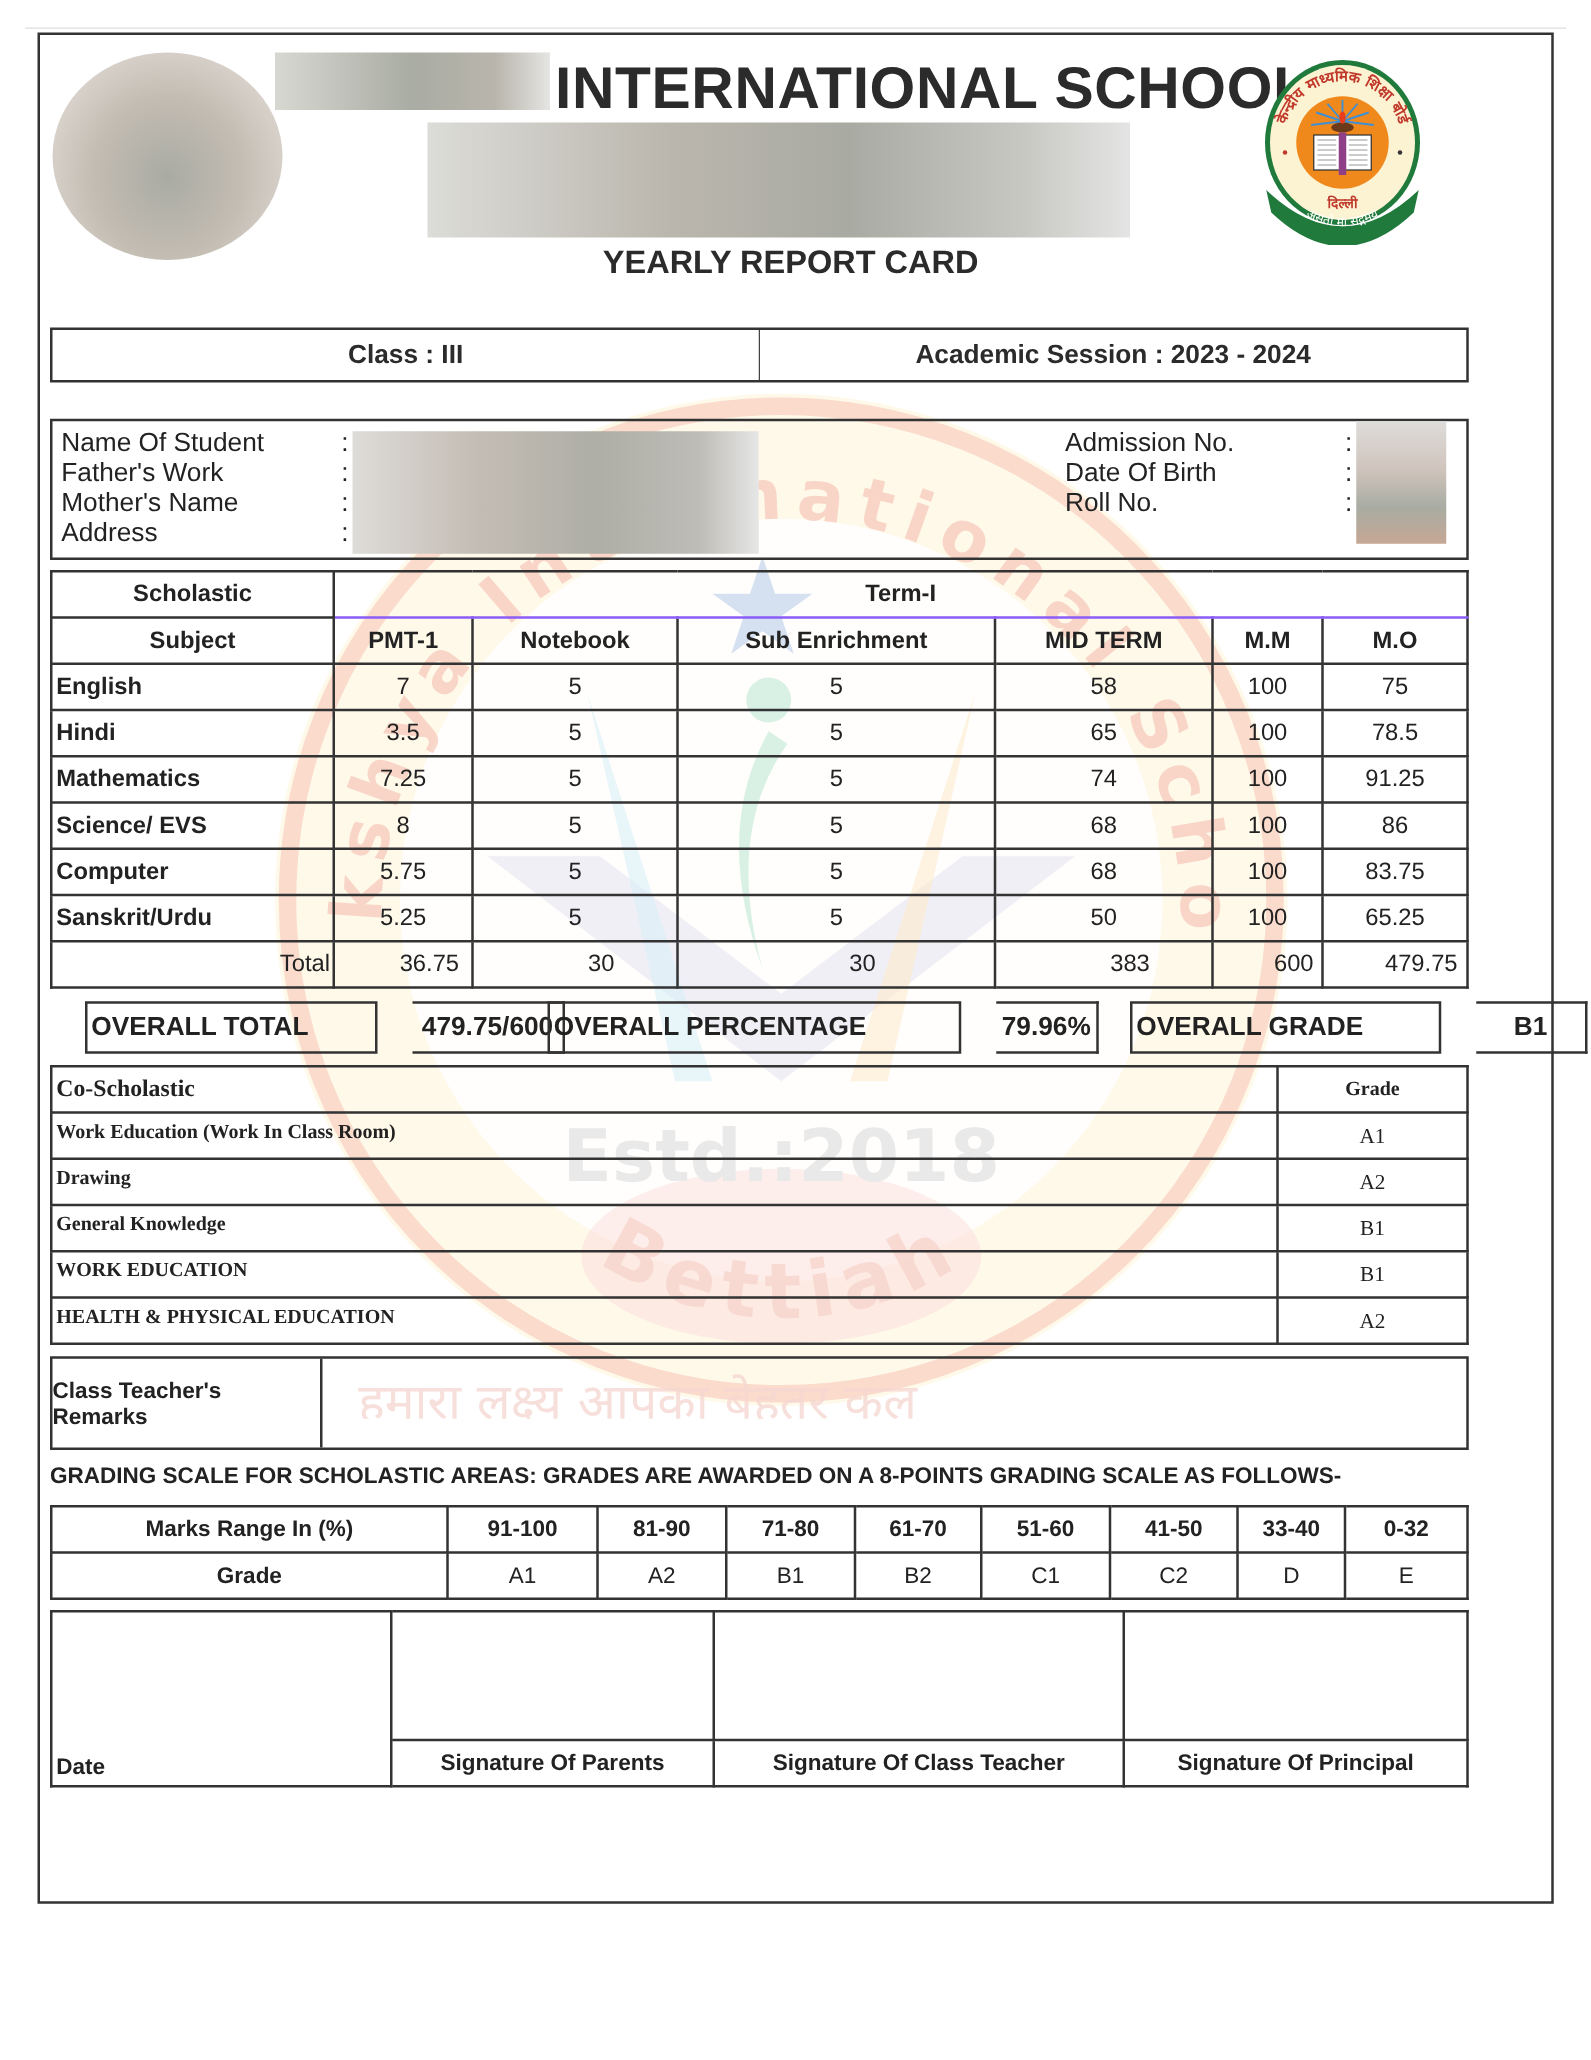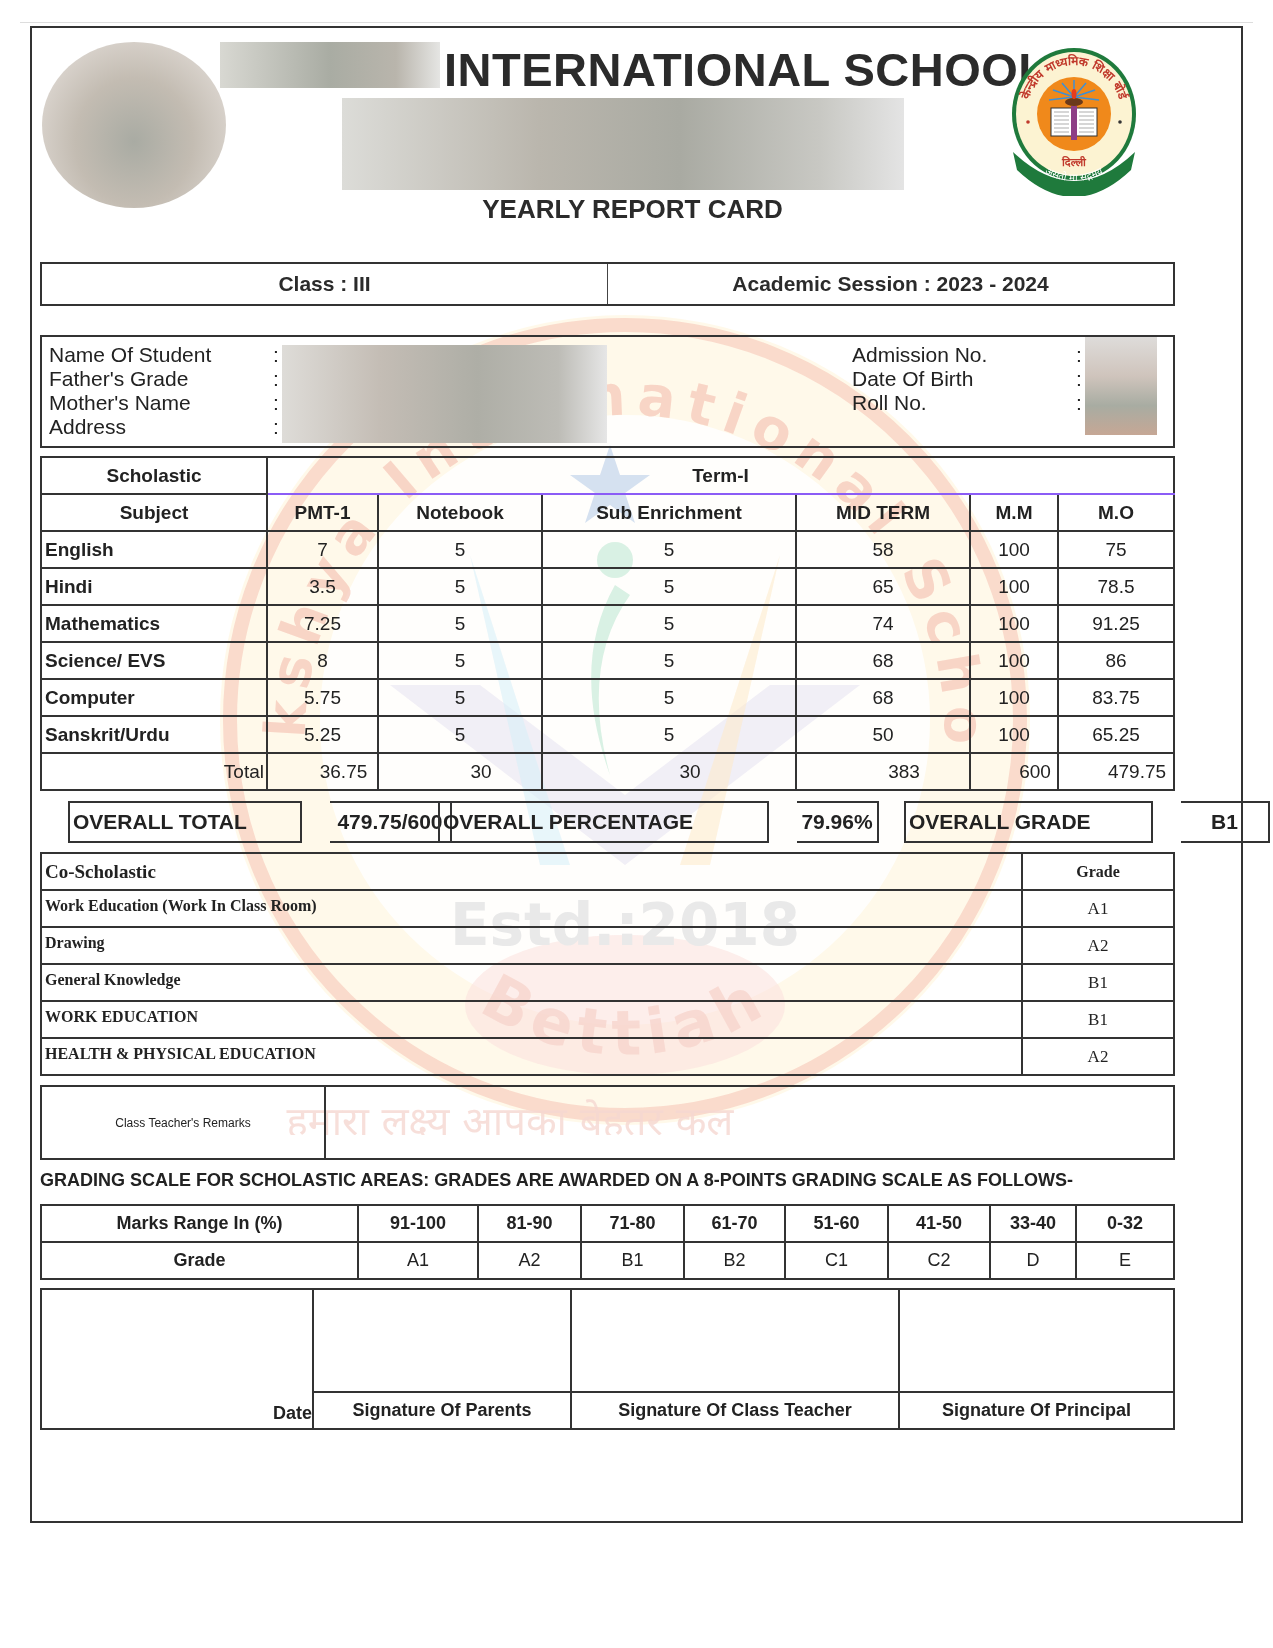--- a/index.html
+++ b/index.html
@@ -57,35 +57,35 @@
   
   .co-table { position: absolute; left: 8px; top: 824px; width: 1135px; font-size: 16px; color: #222; font-family: Liberation Serif, serif; }
   .co-table td { height: 37px; }
   .co-table td.name { padding-left: 3px; font-weight: bold; vertical-align: top; padding-top: 6px; }
   .co-table tr.head td.name { font-size: 19px; vertical-align: middle; padding-top: 0; }
   .co-table td.grade { width: 152px; text-align: center; font-size: 17px; }
   .co-table tr.head td.grade { font-weight: bold; font-size: 16px; }
 
   
   .remarks { left: 8px; top: 1057px; width: 1135px; height: 75px; display: flex; }
-  .remarks .lbl { width: 284px; border-right: 2px solid #333; display: flex; align-items: center; justify-content: center; font-size: 12px; font-weight: normal; color: #222; }
+  .remarks .lbl { width: 216px; border-right: 2px solid #333; display: flex; align-items: center; justify-content: center; font-size: 18px; font-weight: bold; color: #222; }
   .remarks .val { flex: 1; }
 
   .grading-title { left: 8px; top: 1142px; font-size: 18px; font-weight: bold; color: #222; white-space: nowrap; }
 
   .grade-table { position: absolute; left: 8px; top: 1176px; width: 1135px; font-size: 18px; color: #222; }
   .grade-table td { height: 37px; text-align: center; }
   .grade-table tr.range td { font-weight: bold; }
   .grade-table td.first { width: 317px; font-weight: bold; }
 
   
   .sign-table { position: absolute; left: 8px; top: 1260px; width: 1135px; font-size: 18px; color: #222; }
   .sign-table td { text-align: center; }
   .sign-table td.date { width: 272px; text-align: left; vertical-align: bottom; padding-left: 3px; padding-bottom: 4px; font-weight: bold; }
-  .sign-table tr.space td { height: 103px; text-align: right; }
+  .sign-table tr.space td { height: 103px; }
   .sign-table tr.labels td { height: 37px; font-weight: bold; }
 </style>
 </head>
 <body>
 
 <div class="topline"></div>
 
 <svg class="watermark" viewBox="0 0 830 830">
   <defs>
     <path id="wm-arc-top" d="M 95 430 A 320 320 0 0 1 735 430"></path>
@@ -172,21 +172,21 @@
     <div>Academic Session : 2023 - 2024</div>
   </div>
 
   <div class="box info-box">
     <div class="info-left">
       <div class="row">
           <span class="lbl">Name Of Student</span>
           <span class="colon">:</span>
         </div>
       <div class="row">
-          <span class="lbl">Father's Grade</span>
+          <span class="lbl">Father's Work</span>
           <span class="colon">:</span>
         </div>
       <div class="row">
           <span class="lbl">Mother's Name</span>
           <span class="colon">:</span>
         </div>
       <div class="row">
           <span class="lbl">Address</span>
           <span class="colon">:</span>
         </div>

